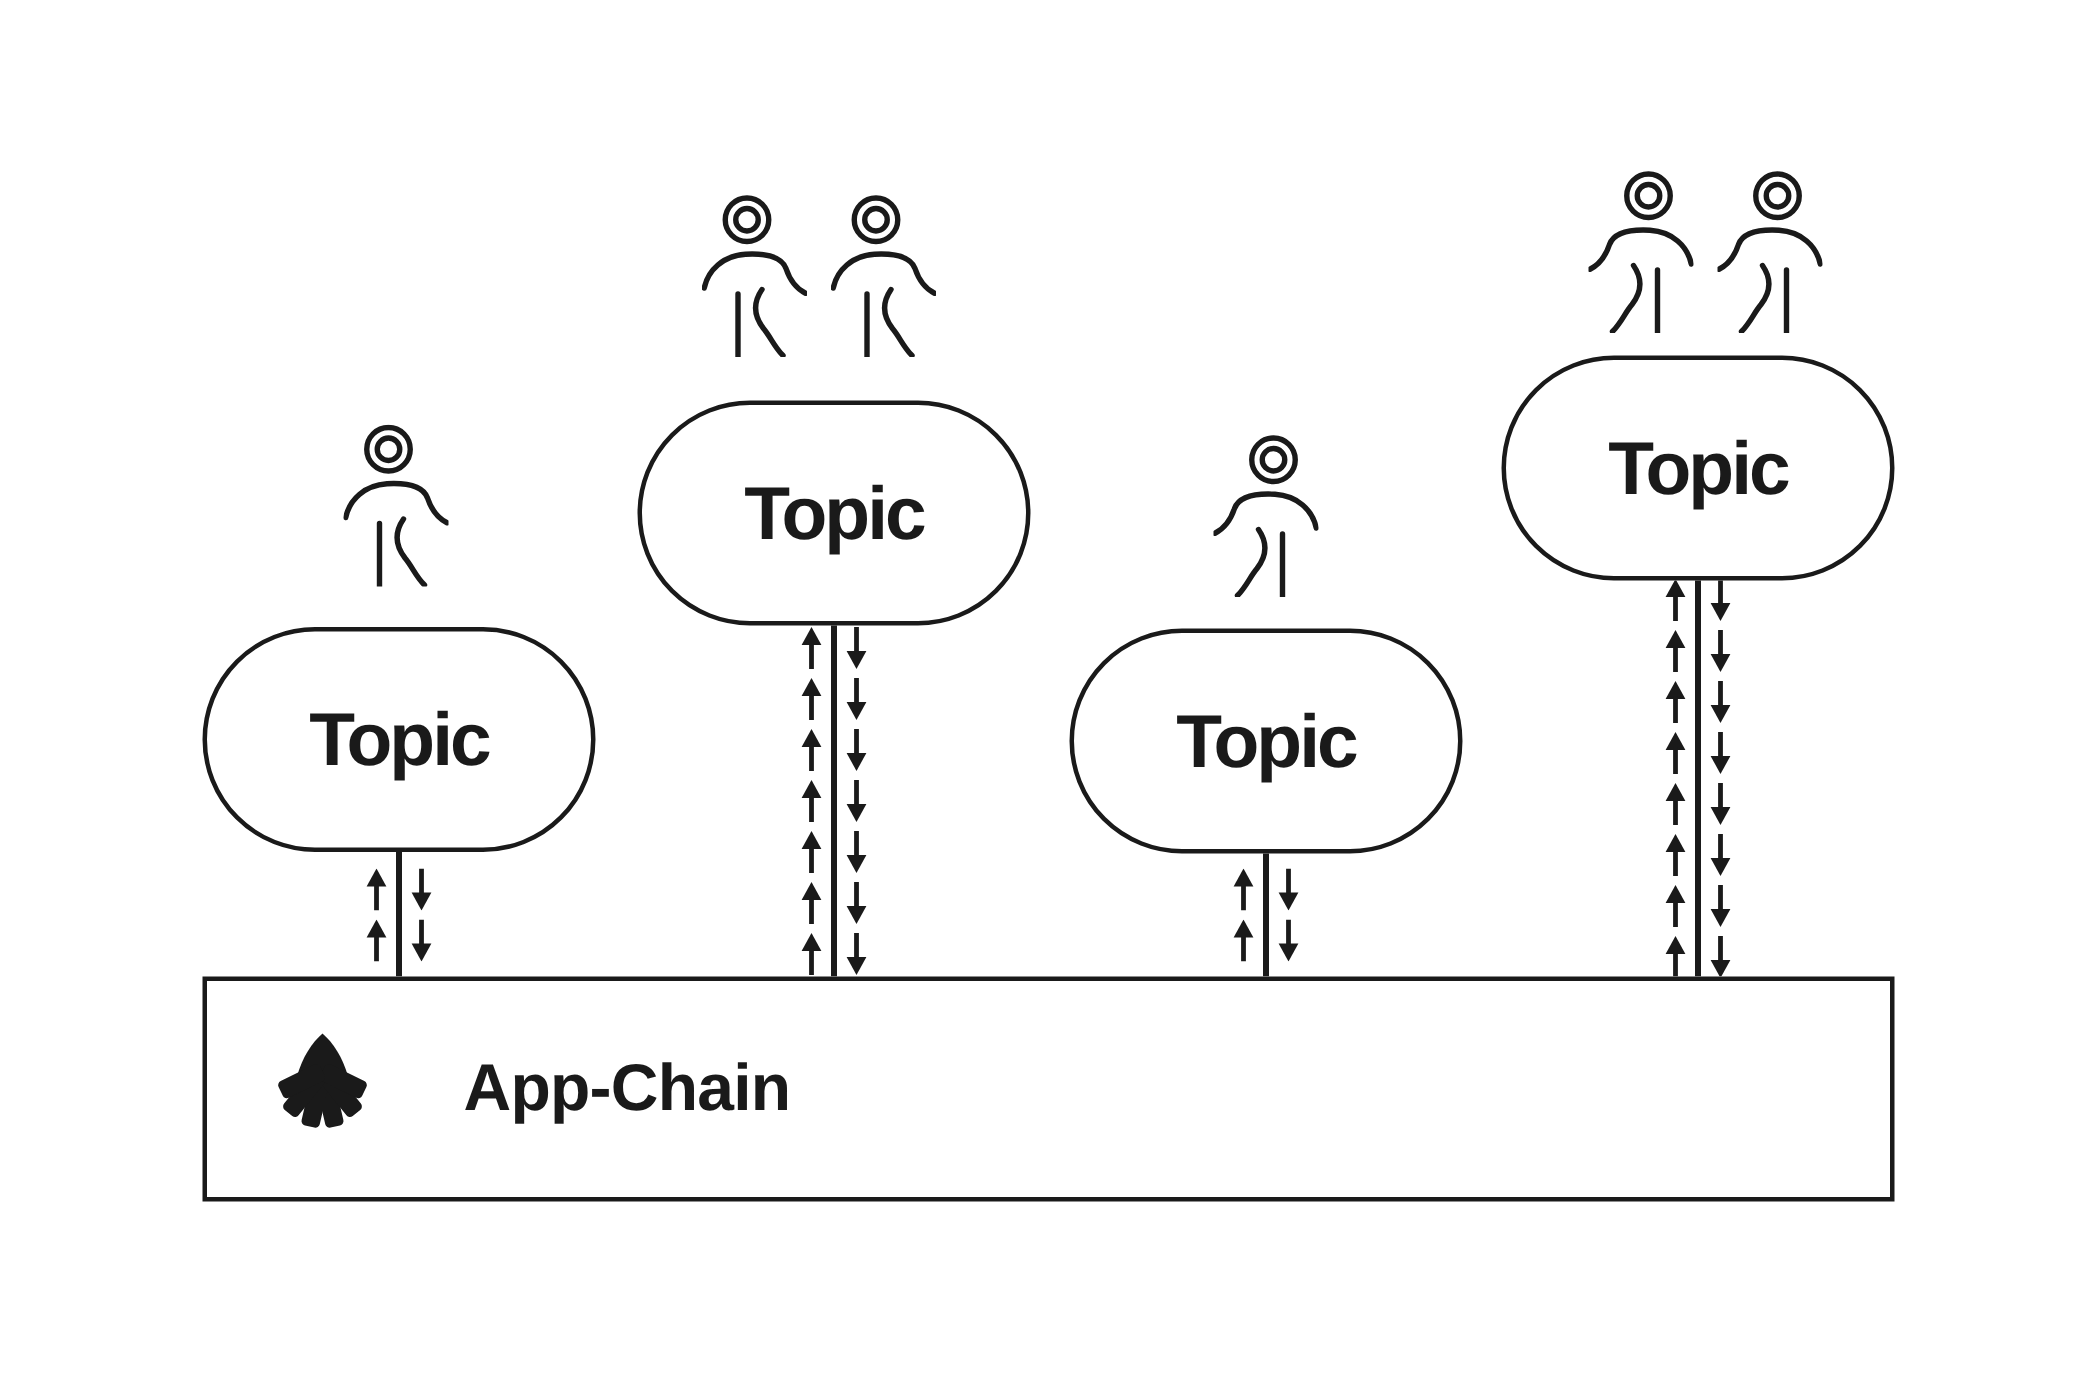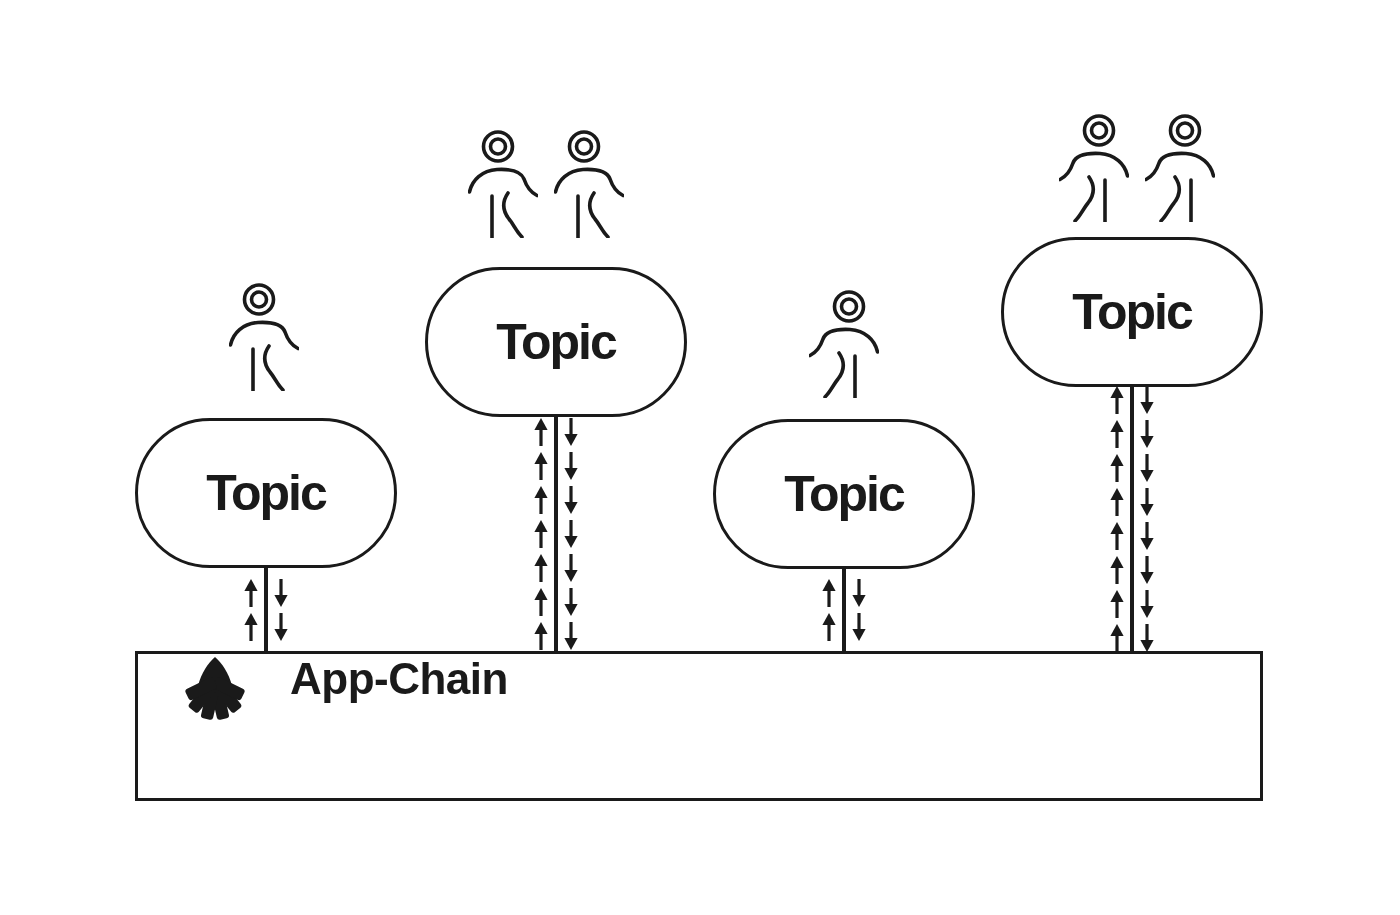--- a/index.html
+++ b/index.html
@@ -74,22 +74,23 @@
   .bar {
     position: absolute;
     left: 135px;
     top: 651px;
     width: 1128px;
     height: 150px;
     box-sizing: border-box;
     border: 3px solid #1a1a1a;
     background: #ffffff;
     display: flex;
+    align-items: center;
     padding-left: 37px;
-    gap: 35px;
+    gap: 54px;
   }
   .bar-label {
     font-size: 44px;
     font-weight: 700;
     letter-spacing: -0.5px;
     color: #1a1a1a;
   }
   .logo { display: inline-flex; width: 80px; height: 80px; }
 </style>
 </head>

